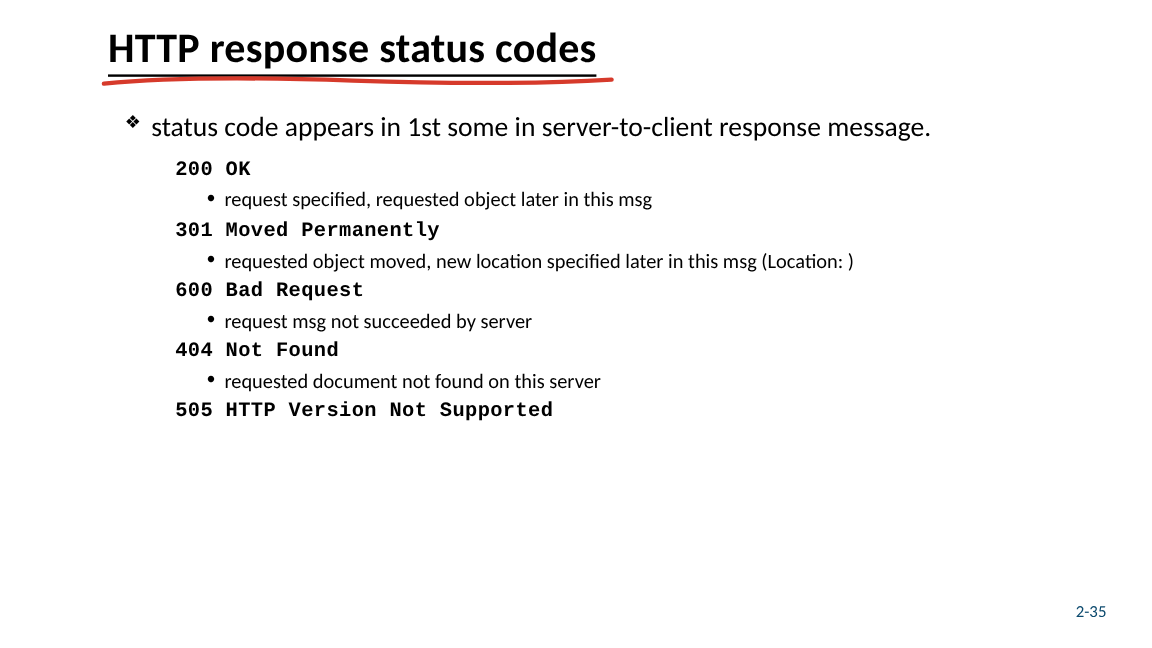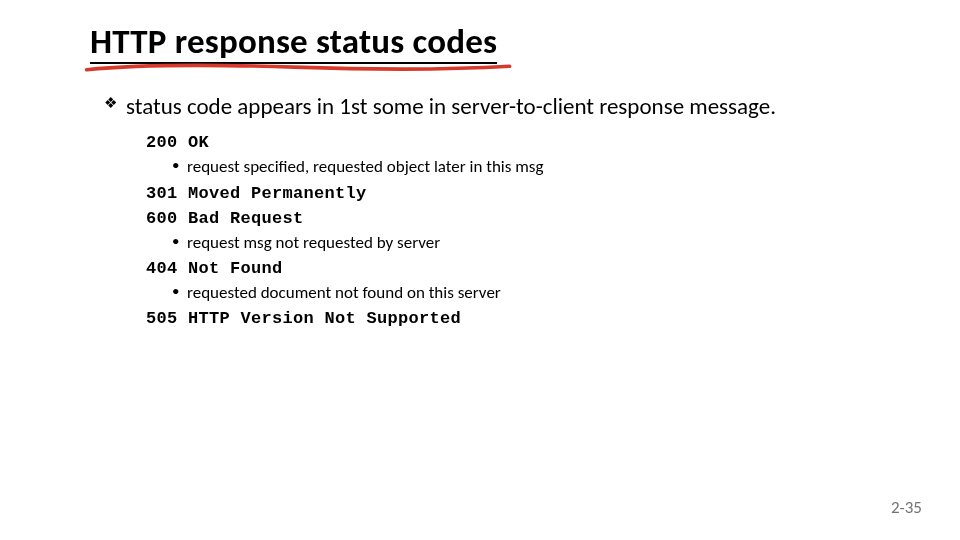--- a/index.html
+++ b/index.html
@@ -80,22 +80,22 @@
       content: "\2022";
       position: absolute;
       left: 0;
       top: 0;
       font-size: 15px;
     }
     .slide-number {
       position: absolute;
       right: 38px;
       bottom: 22px;
-      font-size: 17px;
-      color: #737373;
+      font-size: 14px;
+      color: #0c4a6e;
     }
   </style>
 </head>
 <body>
 
 <div class="slide">
 
   <div class="title-wrap">
     <h1 class="title">HTTP response status codes</h1>
     <div class="red-underline">
@@ -110,24 +110,27 @@
   </ul>
 
   <div class="codes">
 
     <div class="code-line">200 OK</div>
     <ul class="code-desc">
       <li>request specified, requested object later in this msg</li>
     </ul>
 
     <div class="code-line">301 Moved Permanently</div>
+    <ul class="code-desc">
+      <li>requested object moved, new location specified later in this msg (Location: )</li>
+    </ul>
 
     <div class="code-line">600 Bad Request</div>
     <ul class="code-desc">
-      <li>request msg not requested by server</li>
+      <li>request msg not succeeded by server</li>
     </ul>
 
     <div class="code-line">404 Not Found</div>
     <ul class="code-desc">
       <li>requested document not found on this server</li>
     </ul>
 
     <div class="code-line">505 HTTP Version Not Supported</div>
 
   </div>

